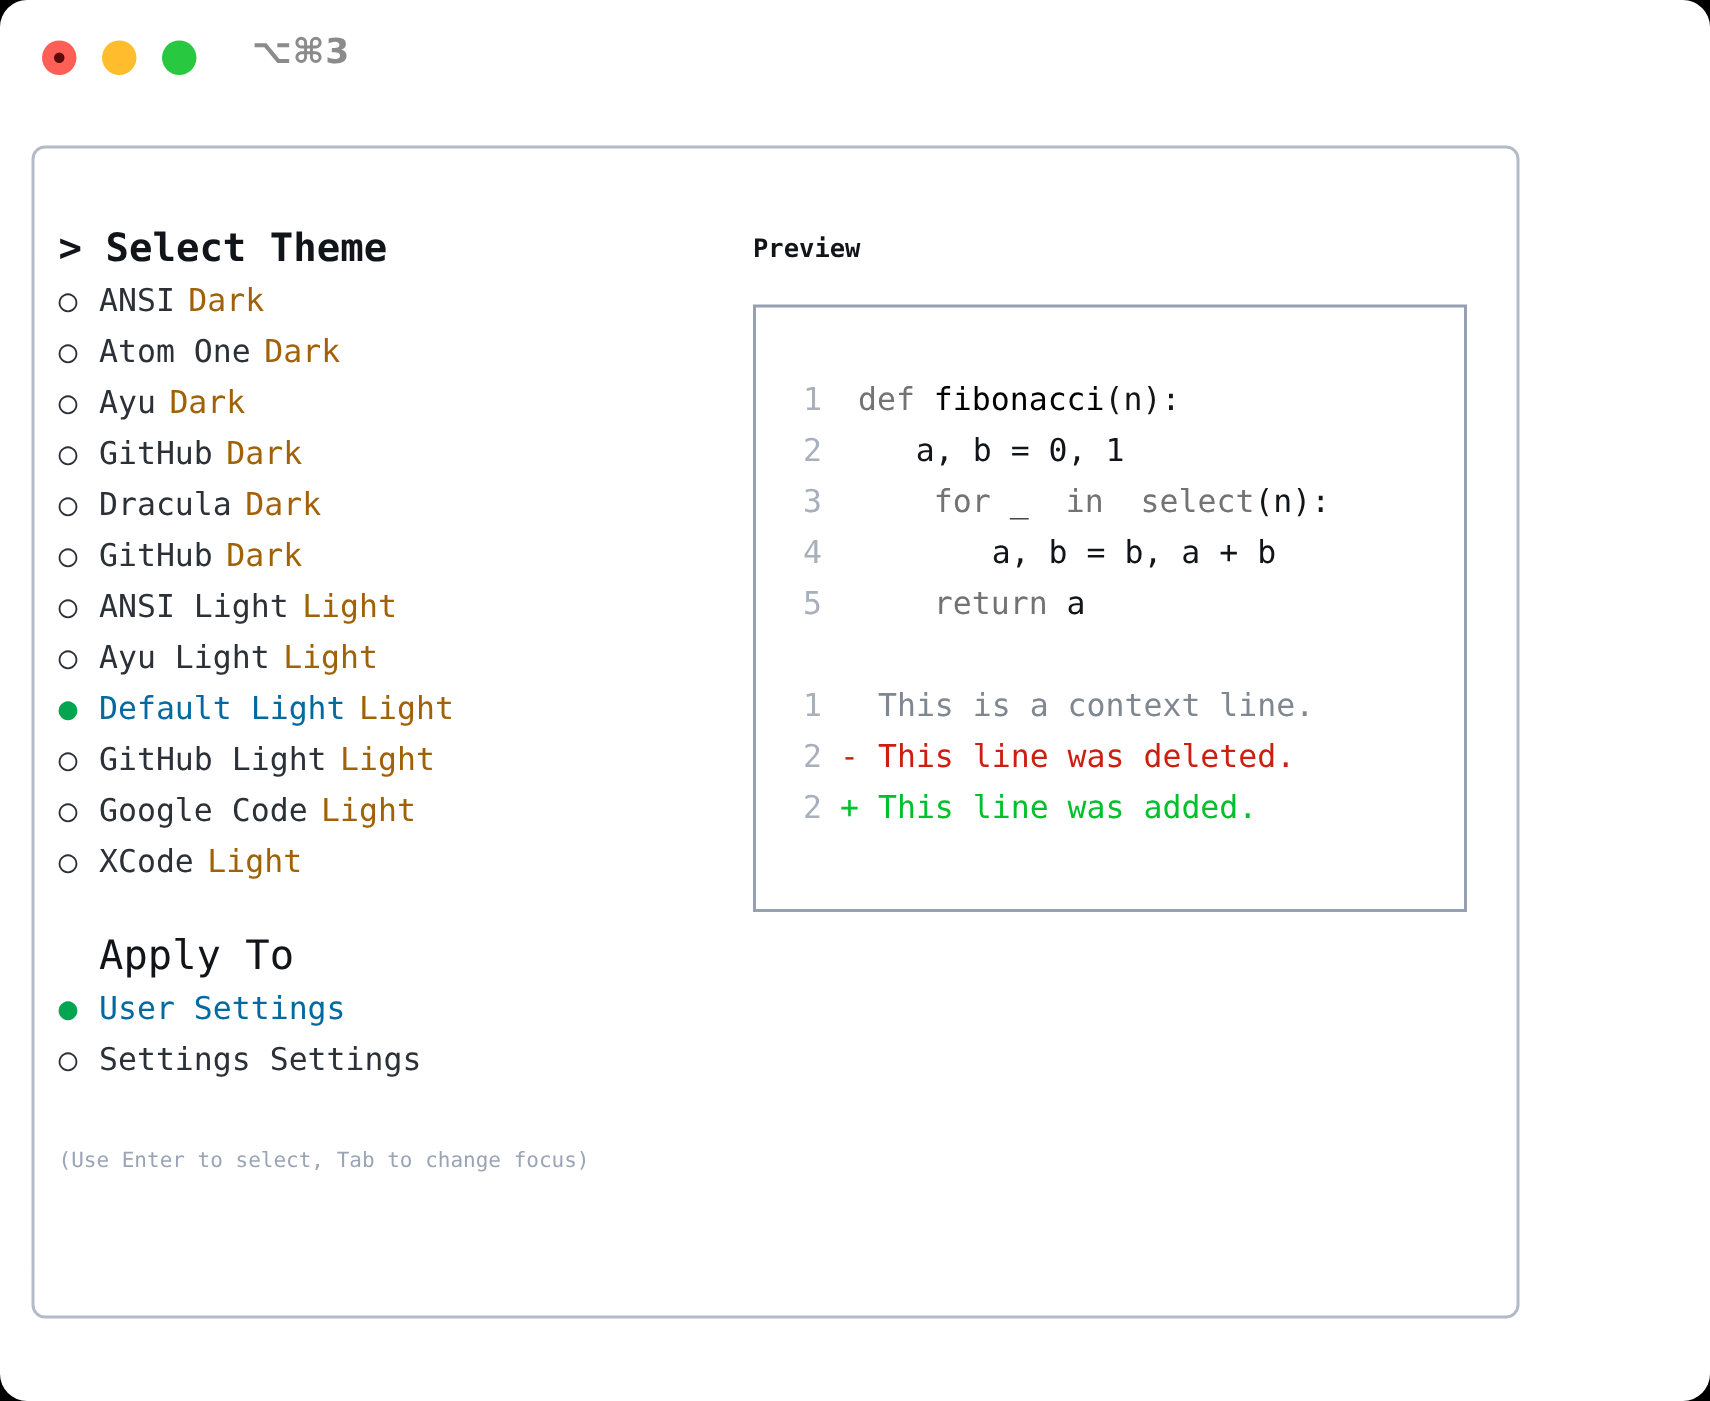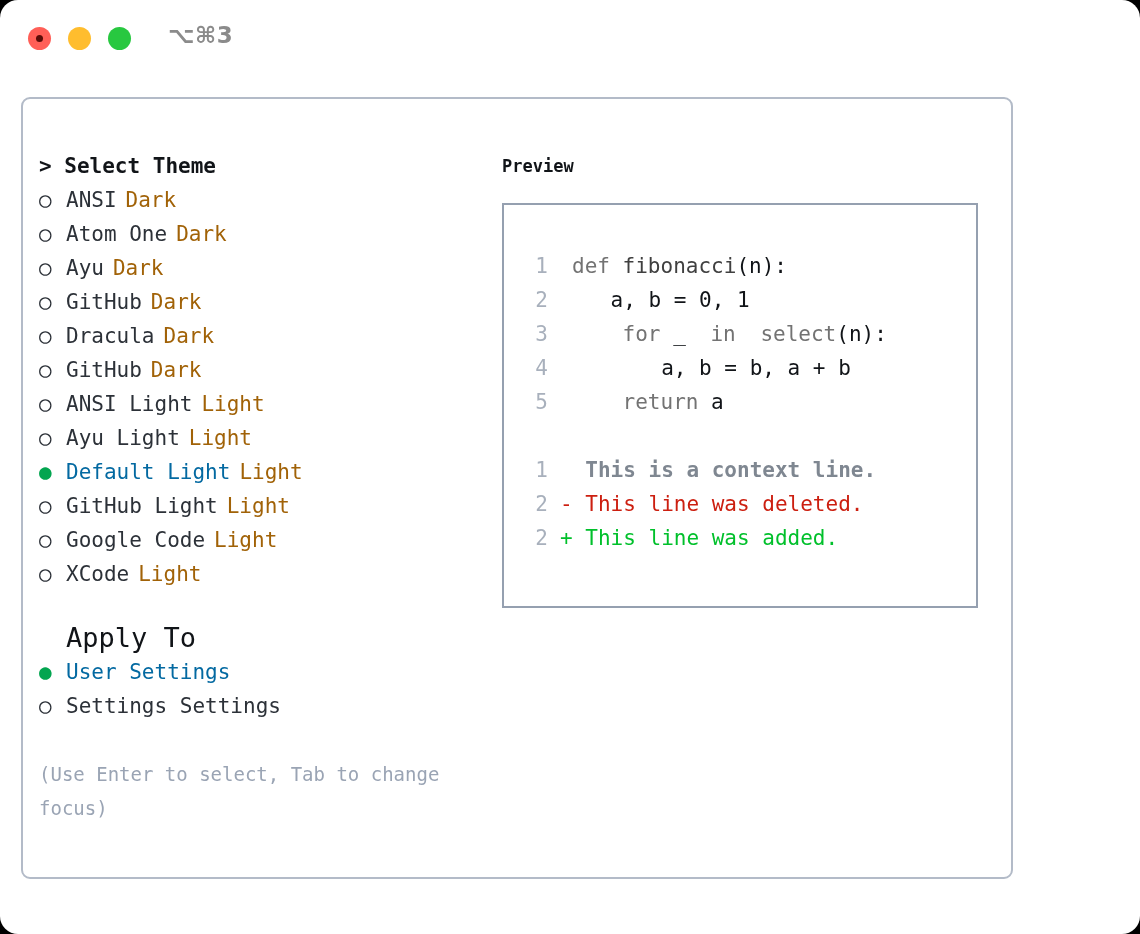--- a/index.html
+++ b/index.html
@@ -91,21 +91,21 @@
 
   
   .left-col {
     position: absolute;
     left: 16px;
     top: 50px;
     width: 440px;
   }
 
   .list-header {
-    font-size: 21px;
+    font-size: 26px;
     font-weight: bold;
     color: #111418;
     height: 34px;
     line-height: 34px;
     white-space: pre;
   }
   .section-header {
     font-size: 27px;
     color: #111418;
     height: 34px;
@@ -134,21 +134,21 @@
   .opt-row.selected .opt-label { color: #0369a1; }
   .opt-tag {
     color: #a16207;
     padding-left: 9px;
   }
 
   .spacer-sm { height: 30px; }
   .spacer-md { height: 34px; }
 
   .hint {
-    font-size: 19px;
+    font-size: 14px;
     line-height: 34px;
     color: #9aa4b4;
     width: 410px;
     white-space: pre-wrap;
     word-break: normal;
   }
 
   
   .right-col {
     position: absolute;
@@ -181,24 +181,24 @@
   }
   .ln {
     width: 34px;
     flex: 0 0 34px;
     text-align: right;
     color: #a8b0bc;
     padding-right: 12px;
   }
   .code-text { color: #111418; }
   .tok-kw  { color: #737373; margin-left: 12px; }
-  .tok-fn  { color: #404040; }
+  .tok-fn  { color: #000000; }
   .tok-pl  { color: #111418; }
   .blank-line { height: 34px; }
-  .diff-ctx { color: #7f8791; font-weight: bold; }
+  .diff-ctx { color: #7f8791; }
   .diff-del { color: #cc1f10; }
   .diff-add { color: #00c02b; }
 </style>
 </head>
 <body>
 
 <div class="window">
 
   <div class="titlebar">
     <div class="traffic">

